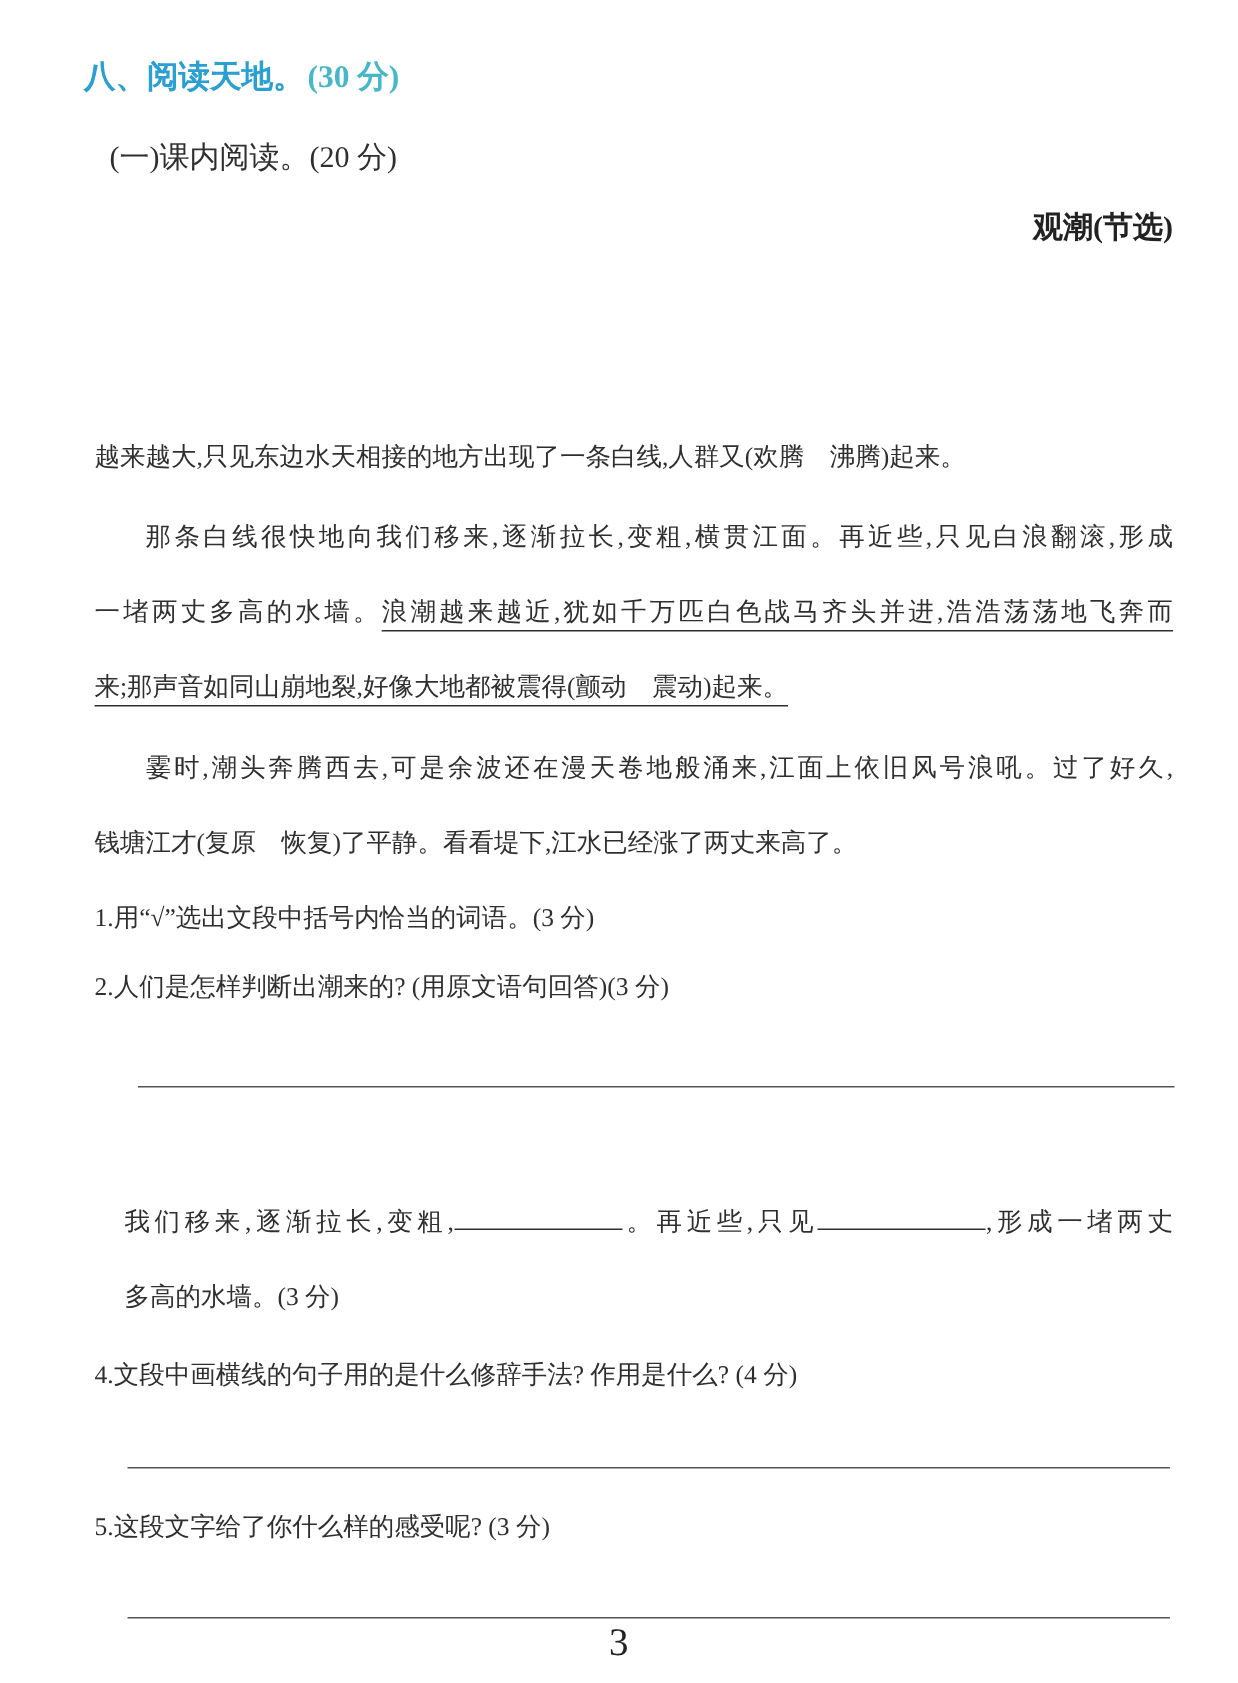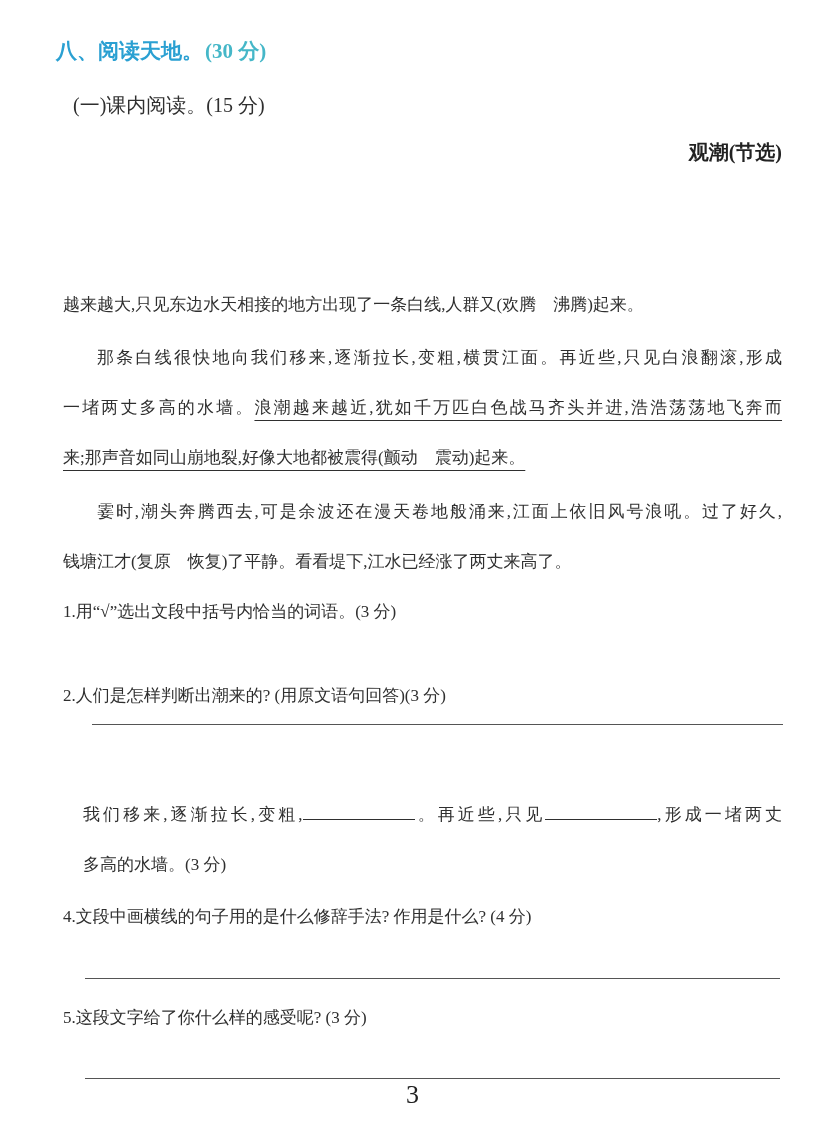--- a/index.html
+++ b/index.html
@@ -64,41 +64,41 @@
 </head>
 <body>
 
 <div class="page">
 
   <div class="sec-header">
     <span class="sec-title">八、阅读天地。</span><span class="sec-score">(30 分)</span>
   </div>
 
   <div class="subsection">
-    <span>(一)课内阅读。</span><span>(15 分)</span>
+    <span>(一)课内阅读。</span><span>(20 分)</span>
   </div>
 
   <div class="passage-title">观潮(节选)</div>
 
   <div class="bline" style="top:280px">越来越大,只见东边水天相接的地方出现了一条白线,人群又(欢腾　沸腾)起来。</div>
 
   <div class="bline just indent" style="top:333px">那条白线很快地向我们移来,逐渐拉长,变粗,横贯江面。再近些,只见白浪翻滚,形成</div>
   <div class="bline just" style="top:383px">
     <span>一堵两丈多高的水墙。</span><span class="ul">浪潮越来越近,犹如千万匹白色战马齐头并进,浩浩荡荡地飞奔而</span>
   </div>
   <div class="bline" style="top:433px">
     <span class="ul">来;那声音如同山崩地裂,好像大地都被震得(颤动　震动)起来。</span>
   </div>
 
   <div class="bline just indent" style="top:487px">霎时,潮头奔腾西去,可是余波还在漫天卷地般涌来,江面上依旧风号浪吼。过了好久,</div>
   <div class="bline" style="top:537px">钱塘江才(复原　恢复)了平静。看看堤下,江水已经涨了两丈来高了。</div>
 
   <div class="bline" style="top:587px">1.用“√”选出文段中括号内恰当的词语。(3 分)</div>
 
-  <div class="bline" style="top:671px">2.人们是怎样判断出潮来的? (用原文语句回答)(3 分)</div>
+  <div class="bline" style="top:633px">2.人们是怎样判断出潮来的? (用原文语句回答)(3 分)</div>
 
   <div class="ansline" style="top:724px;left:92px;width:691px"></div>
 
   <div class="bline just qindent" style="top:790px">
     <span>我们移来,逐渐拉长,变粗,</span><span class="blank"></span><span>。再近些,只见</span><span class="blank"></span><span>,形成一堵两丈</span>
   </div>
   <div class="bline qindent" style="top:840px">多高的水墙。(3 分)</div>
 
   <div class="bline" style="top:892px">4.文段中画横线的句子用的是什么修辞手法? 作用是什么? (4 分)</div>
 

